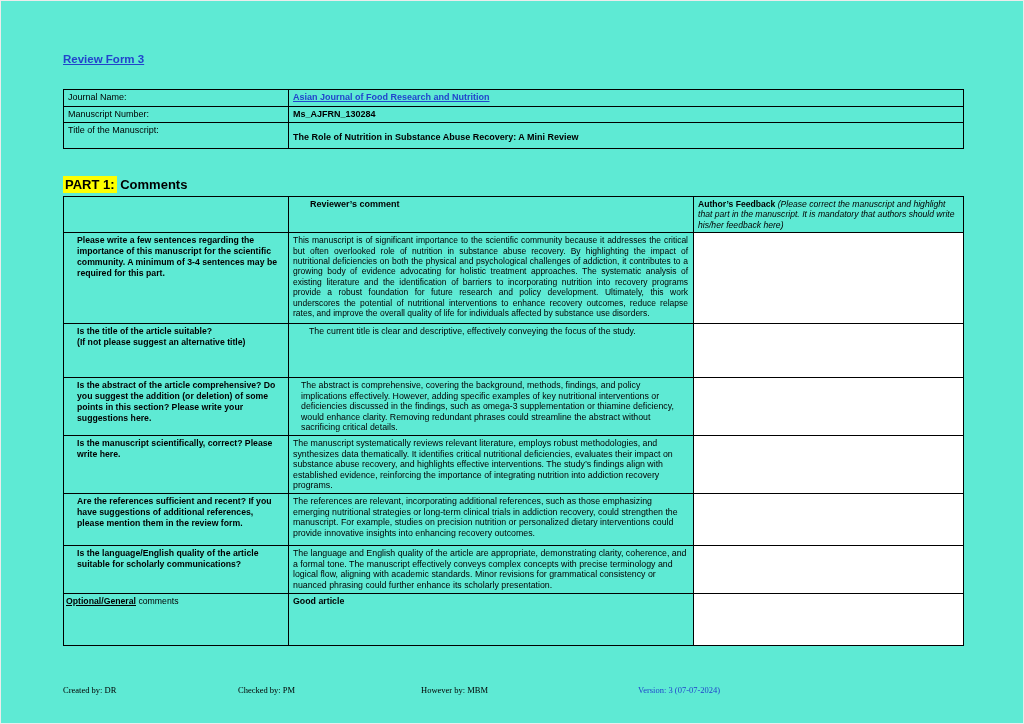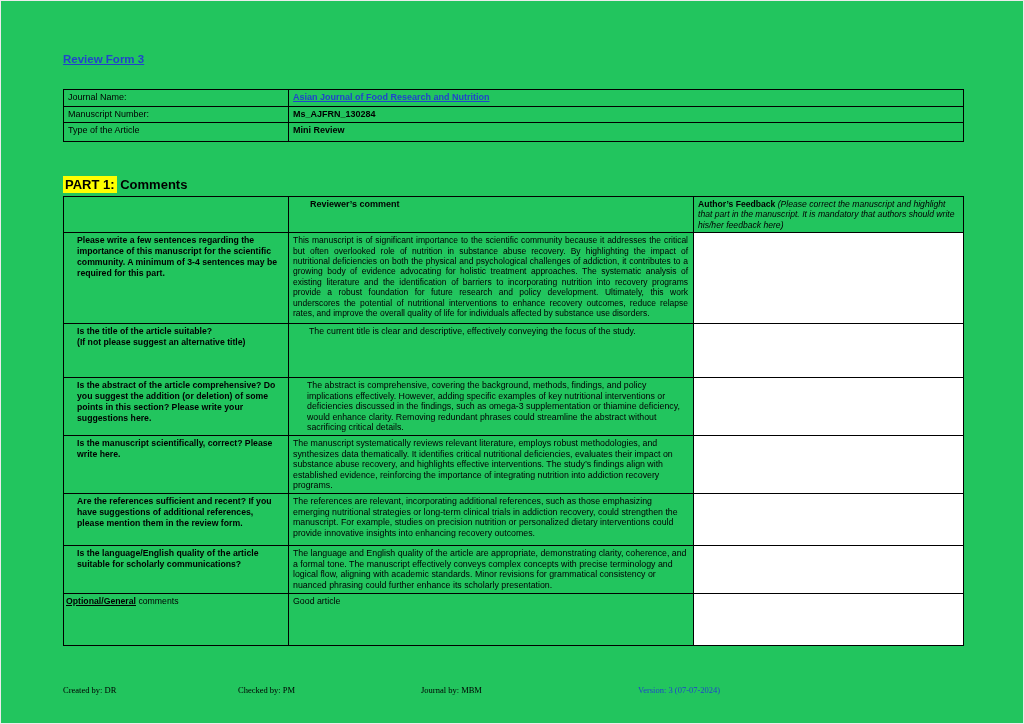--- a/index.html
+++ b/index.html
@@ -1,18 +1,18 @@
 <!DOCTYPE html>
 <html><head>
 <meta charset="utf-8">
 <style>
   * { margin:0; padding:0; box-sizing:border-box; }
   html,body { background:#fff; }
   #page {
-    position:relative; width:1024px; height:724px; background:#22c55e;
+    position:relative; width:1024px; height:724px; background:#5eead4;
     font-family:"Liberation Sans", sans-serif; color:#000;
     border:1px solid #ececec; overflow:hidden;
   }
   .doc-title {
     position:absolute; left:62px; top:52px;
     font-size:11.5px; font-weight:bold; text-decoration:underline;
     color:#2244CC;
   }
   table { border-collapse:collapse; table-layout:fixed; }
   td { border:1px solid #000; overflow:hidden; }
@@ -43,22 +43,22 @@
   .q-cell {
     font-weight:bold; vertical-align:top; padding:2px 6px 2px 13px;
     font-size:8.7px; line-height:10.8px; white-space:pre-line;
   }
   .q-flush { padding-left:2px; font-weight:normal; white-space:normal; }
   .q-lead { font-weight:bold; text-decoration:underline; }
 
   .c-cell { vertical-align:top; padding:2px 5px 2px 4px; font-size:8.8px; line-height:10.5px; }
   .c-justify { text-align:justify; font-size:8.5px; line-height:10.4px; }
   .c-indent { padding-left:12px; text-indent:8px;margin-left:36px; }
-  .c-pad { padding-left:18px; }
-  .c-bold { font-weight:normal; }
+  .c-pad { padding-left:12px; }
+  .c-bold { font-weight:bold; }
   .af-cell { background:#fff; }
 
   
   .footer span {
     position:absolute; top:684px; font-family:"Liberation Serif", serif;
     font-size:8.5px; color:#000;
   }
   #f-created{left:62px} #f-checked{left:237px} #f-approved{left:420px}
   #f-version{left:637px; color:#2244CC;}
 </style>
@@ -76,23 +76,23 @@
       </colgroup>
     <tbody>
         <tr class="h17">
       <td class="il">Journal Name:</td>
       <td class="iv"><span class="iv-link">Asian Journal of Food Research and Nutrition</span></td>
     </tr>
     <tr class="h15">
       <td class="il">Manuscript Number:</td>
       <td class="iv">Ms_AJFRN_130284</td>
     </tr>
-    <tr class="h19">
-      <td class="il">Type of the Article</td>
-      <td class="iv">Mini Review</td>
+    <tr class="h26">
+      <td class="il">Title of the Manuscript:</td>
+      <td class="iv title-val">The Role of Nutrition in Substance Abuse Recovery: A Mini Review</td>
     </tr>
   </tbody>
     </table>
 
   <div class="part-line">
     <span class="hl">PART 1:</span><span> Comments</span>
   </div>
 
   <table id="comments-table">
     <colgroup>
@@ -153,17 +153,17 @@
       </td>
       <td class="c-cell c-bold">Good article</td>
       <td class="af-cell"></td>
     </tr>
   </tbody>
     </table>
 
   <div class="footer">
     <span id="f-created">Created by: DR</span>
     <span id="f-checked">Checked by: PM</span>
-    <span id="f-approved">Journal by: MBM</span>
+    <span id="f-approved">However by: MBM</span>
     <span id="f-version">Version: 3 (07-07-2024)</span>
   </div>
 
 </div>
 
 </body></html>

